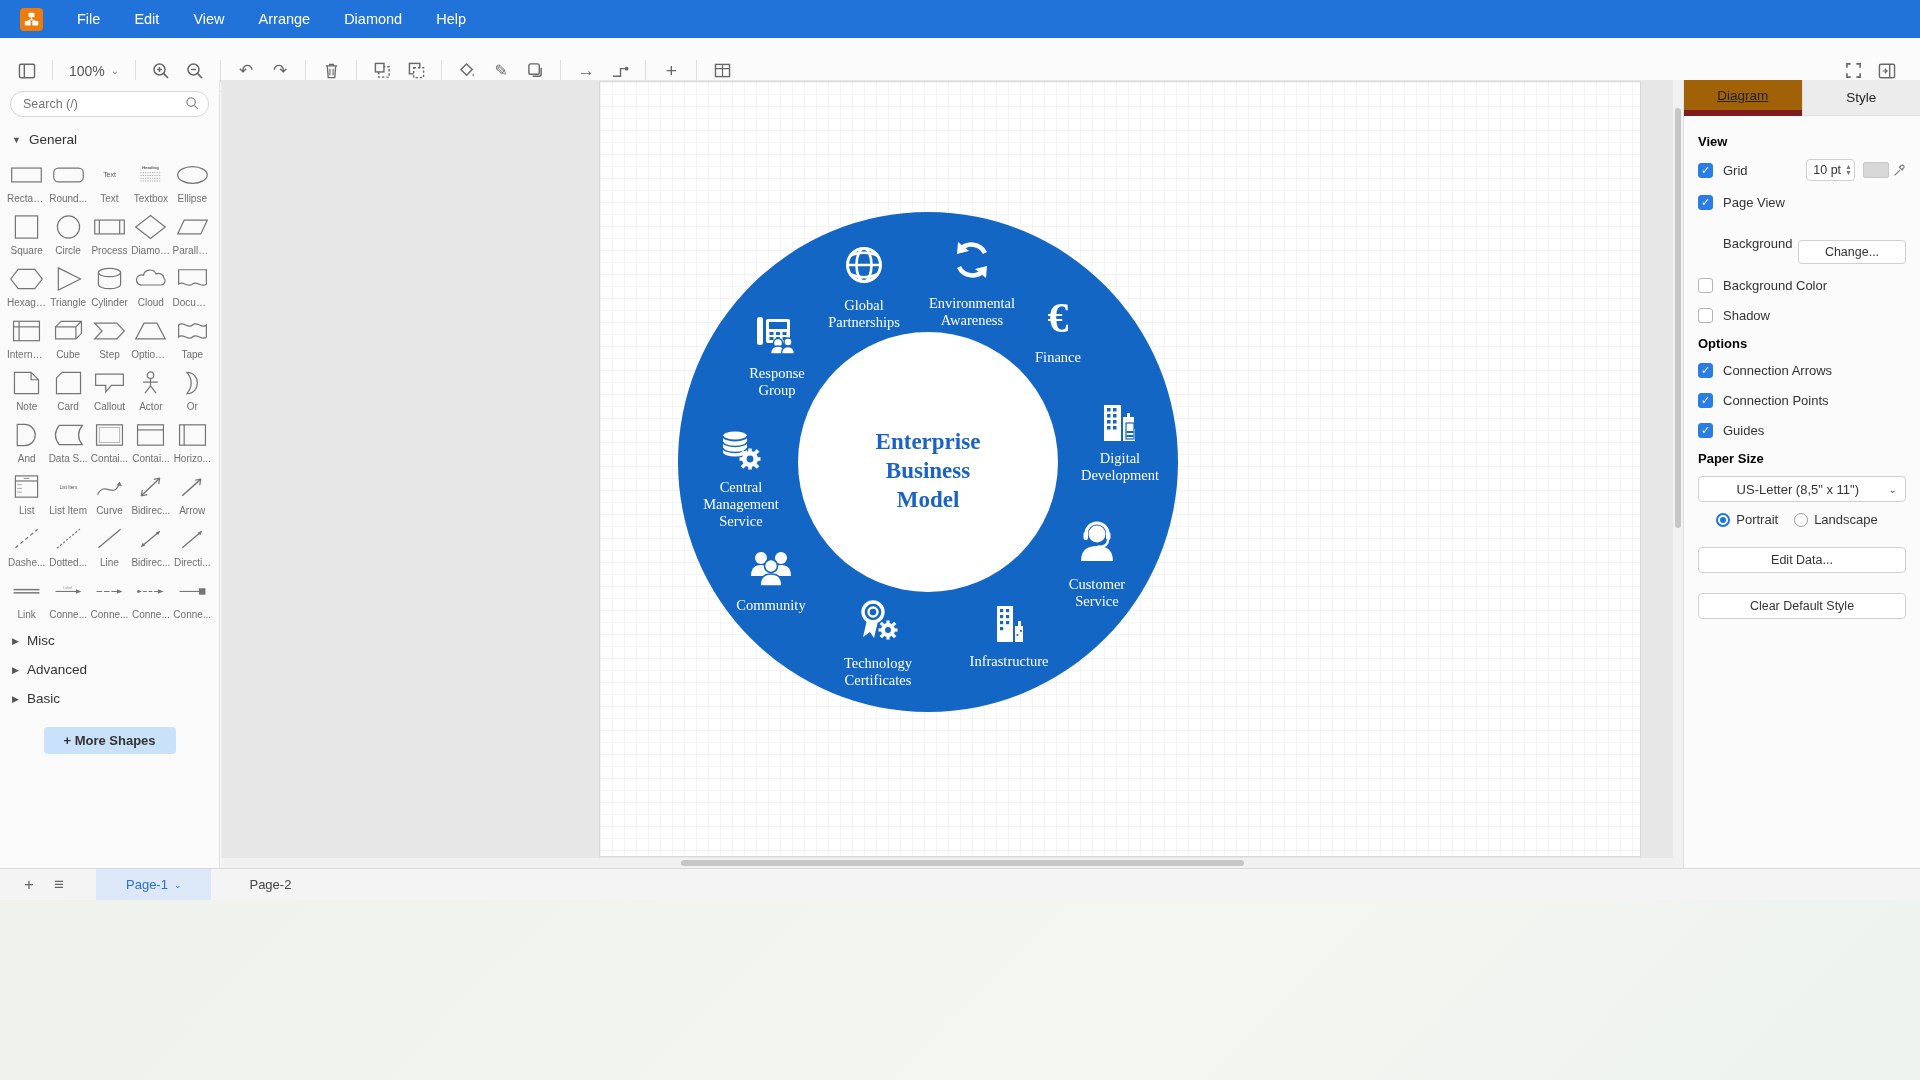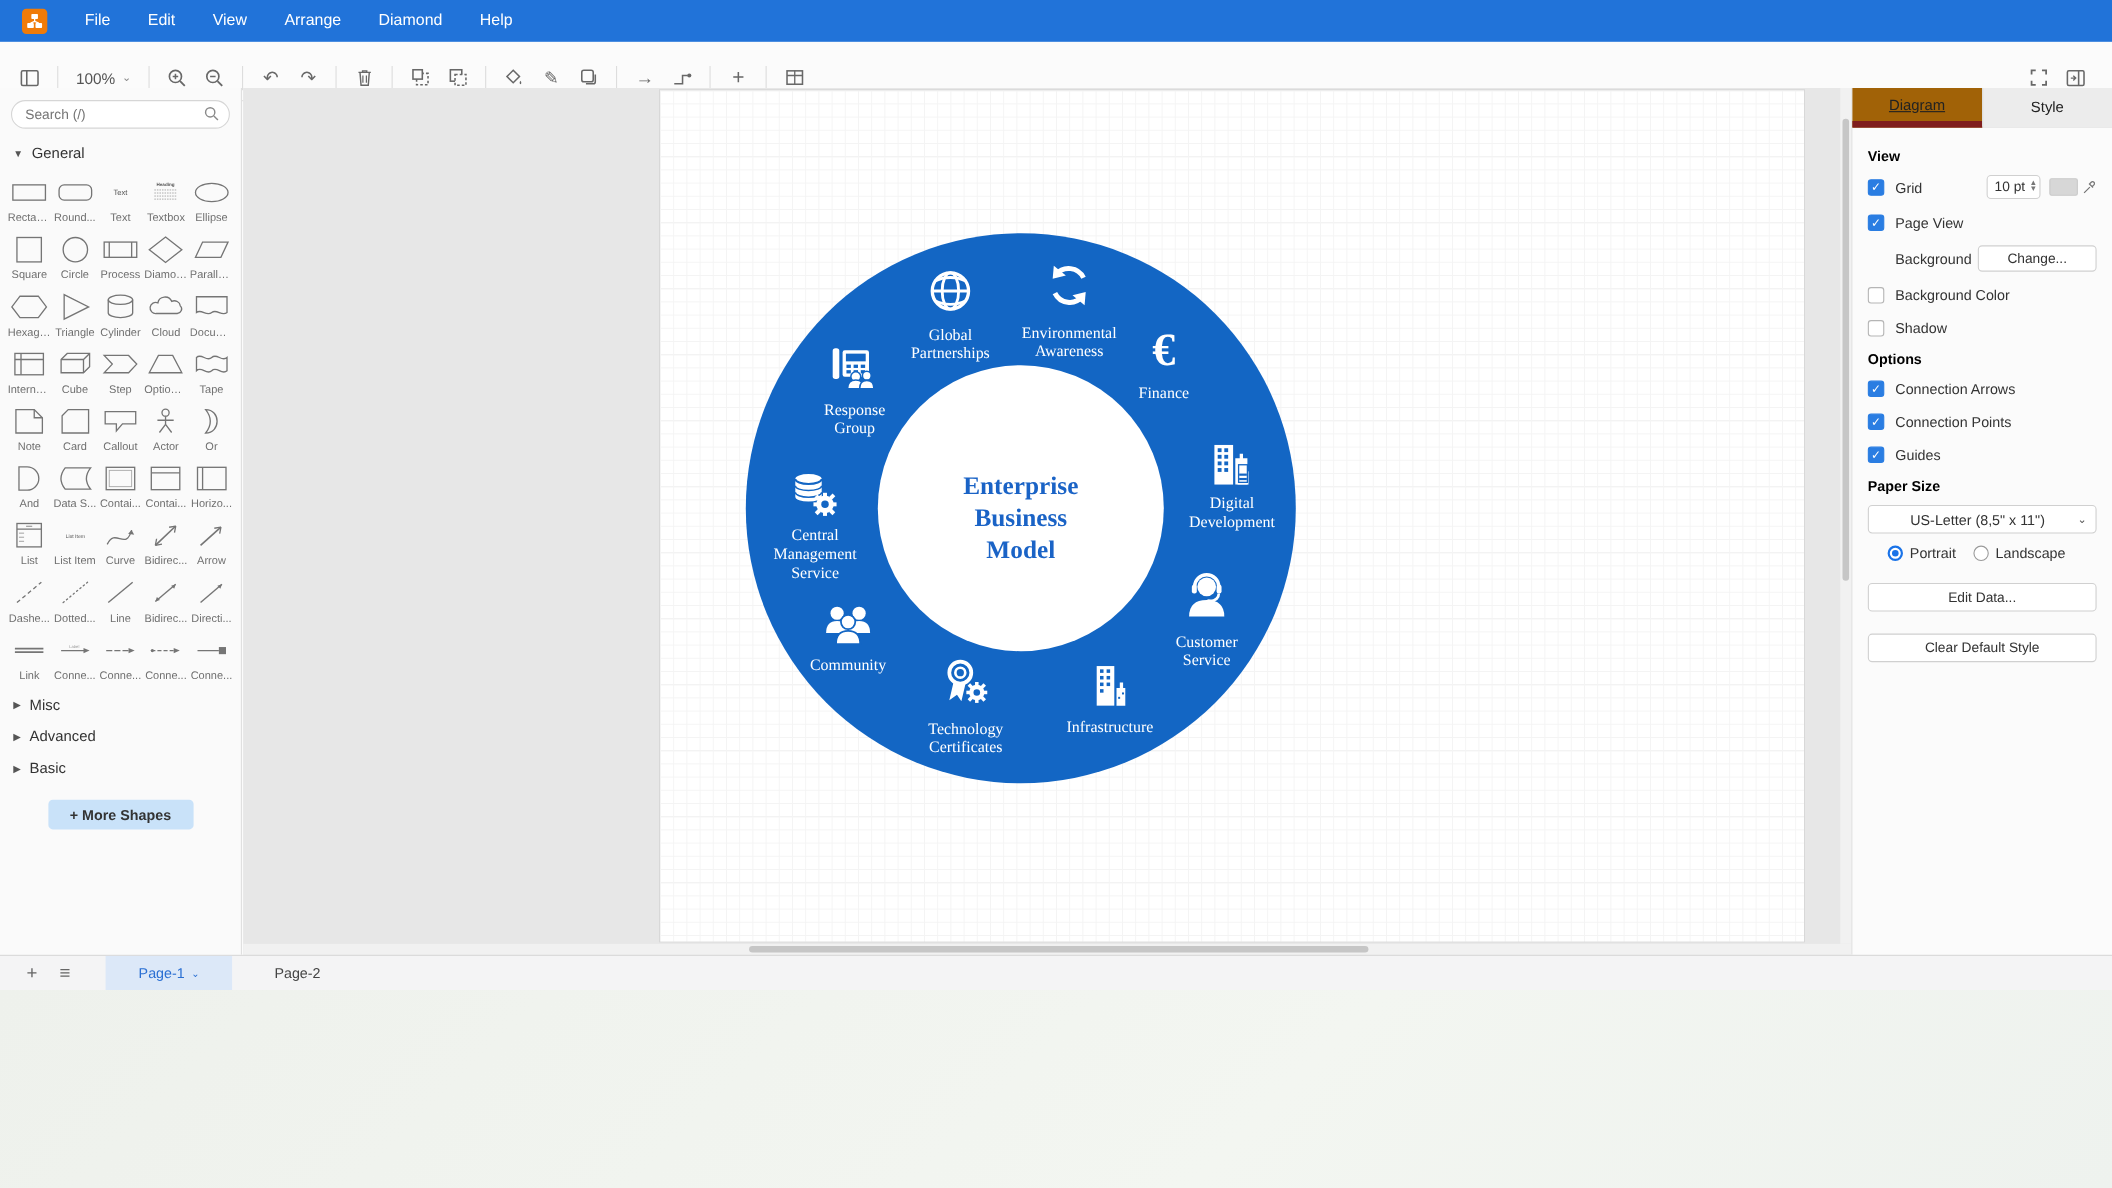--- a/index.html
+++ b/index.html
@@ -807,21 +807,21 @@
         </span>
       </div>
 
       <div class="rp-row">
         <span class="cb on">✓</span>
         <span>Page View</span>
       </div>
 
       <div class="rp-row" style="padding-left:25px;">
         <span>Background</span>
-        <button class="btn" style="margin-left:auto;width:108px;">Change...</button>
+        <button class="btn" style="margin-left:auto;width:108px;margin-top:17px;">Change...</button>
       </div>
 
       <div class="rp-row">
         <span class="cb"></span>
         <span>Background Color</span>
       </div>
 
       <div class="rp-row">
         <span class="cb"></span>
         <span>Shadow</span>

